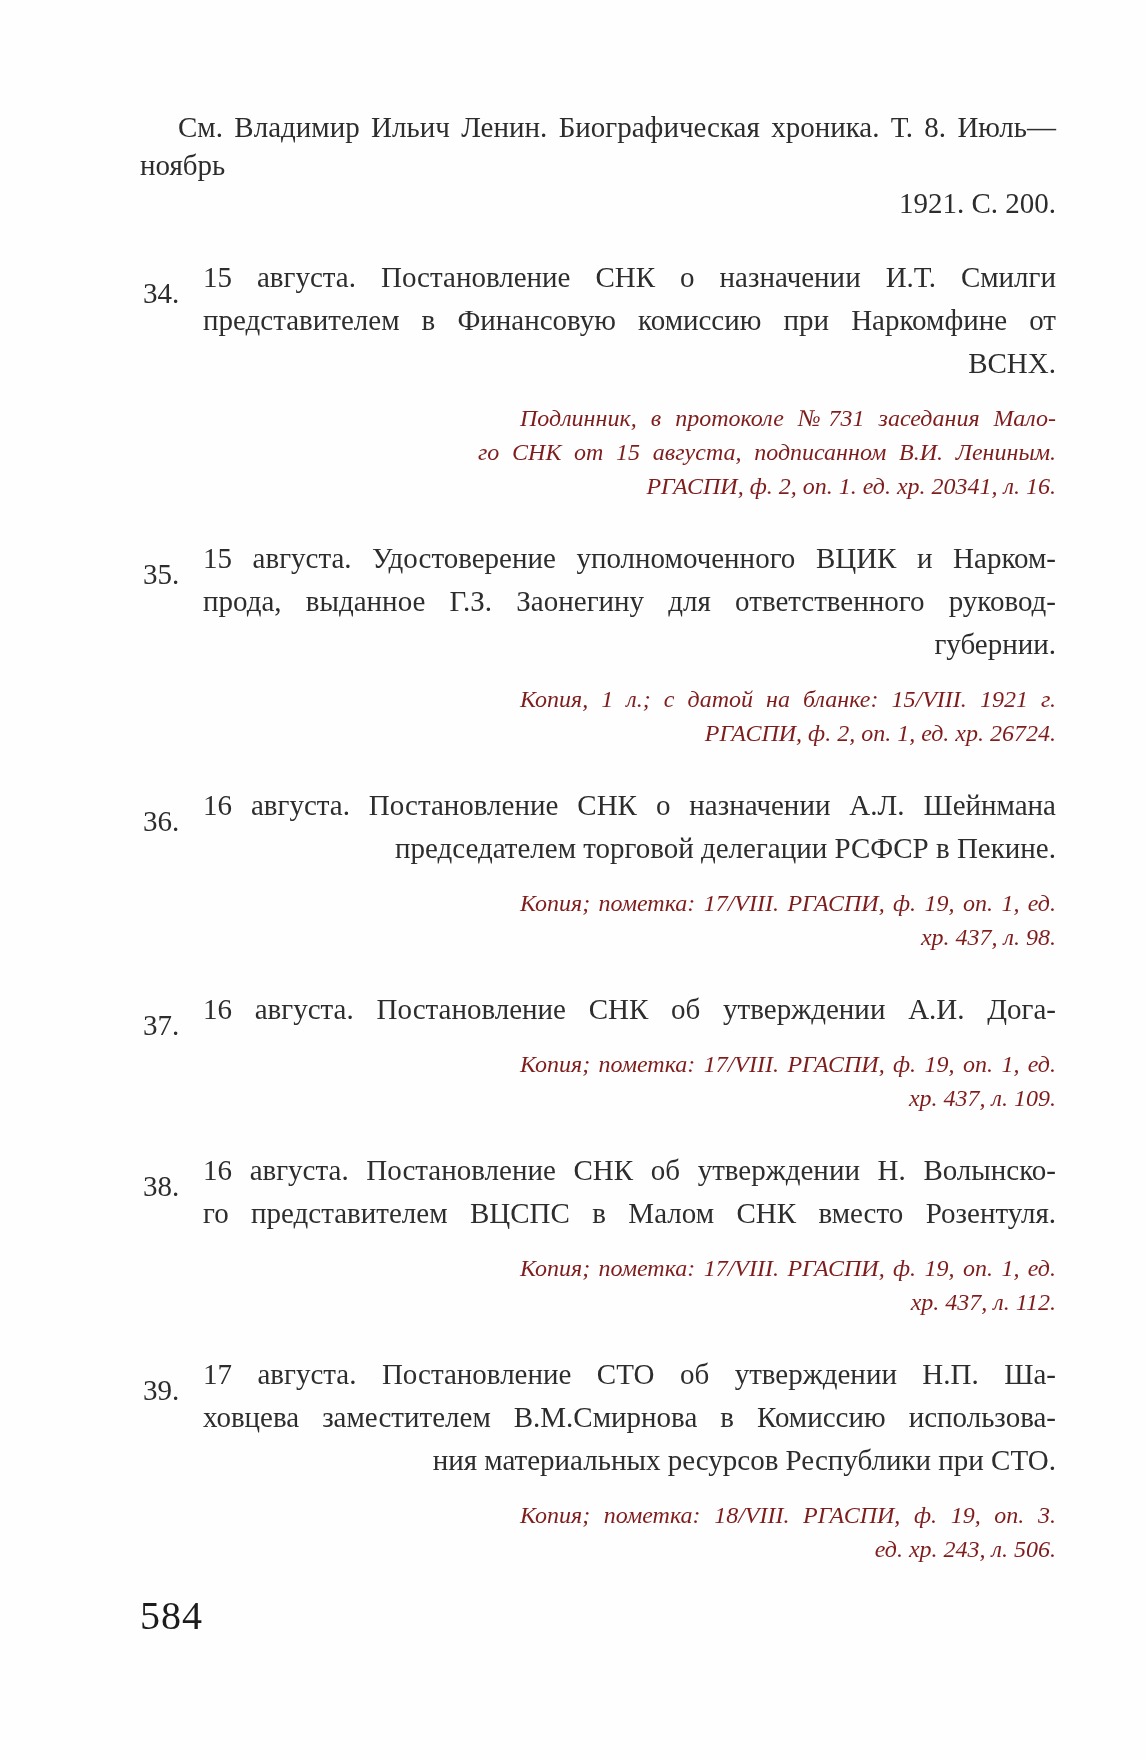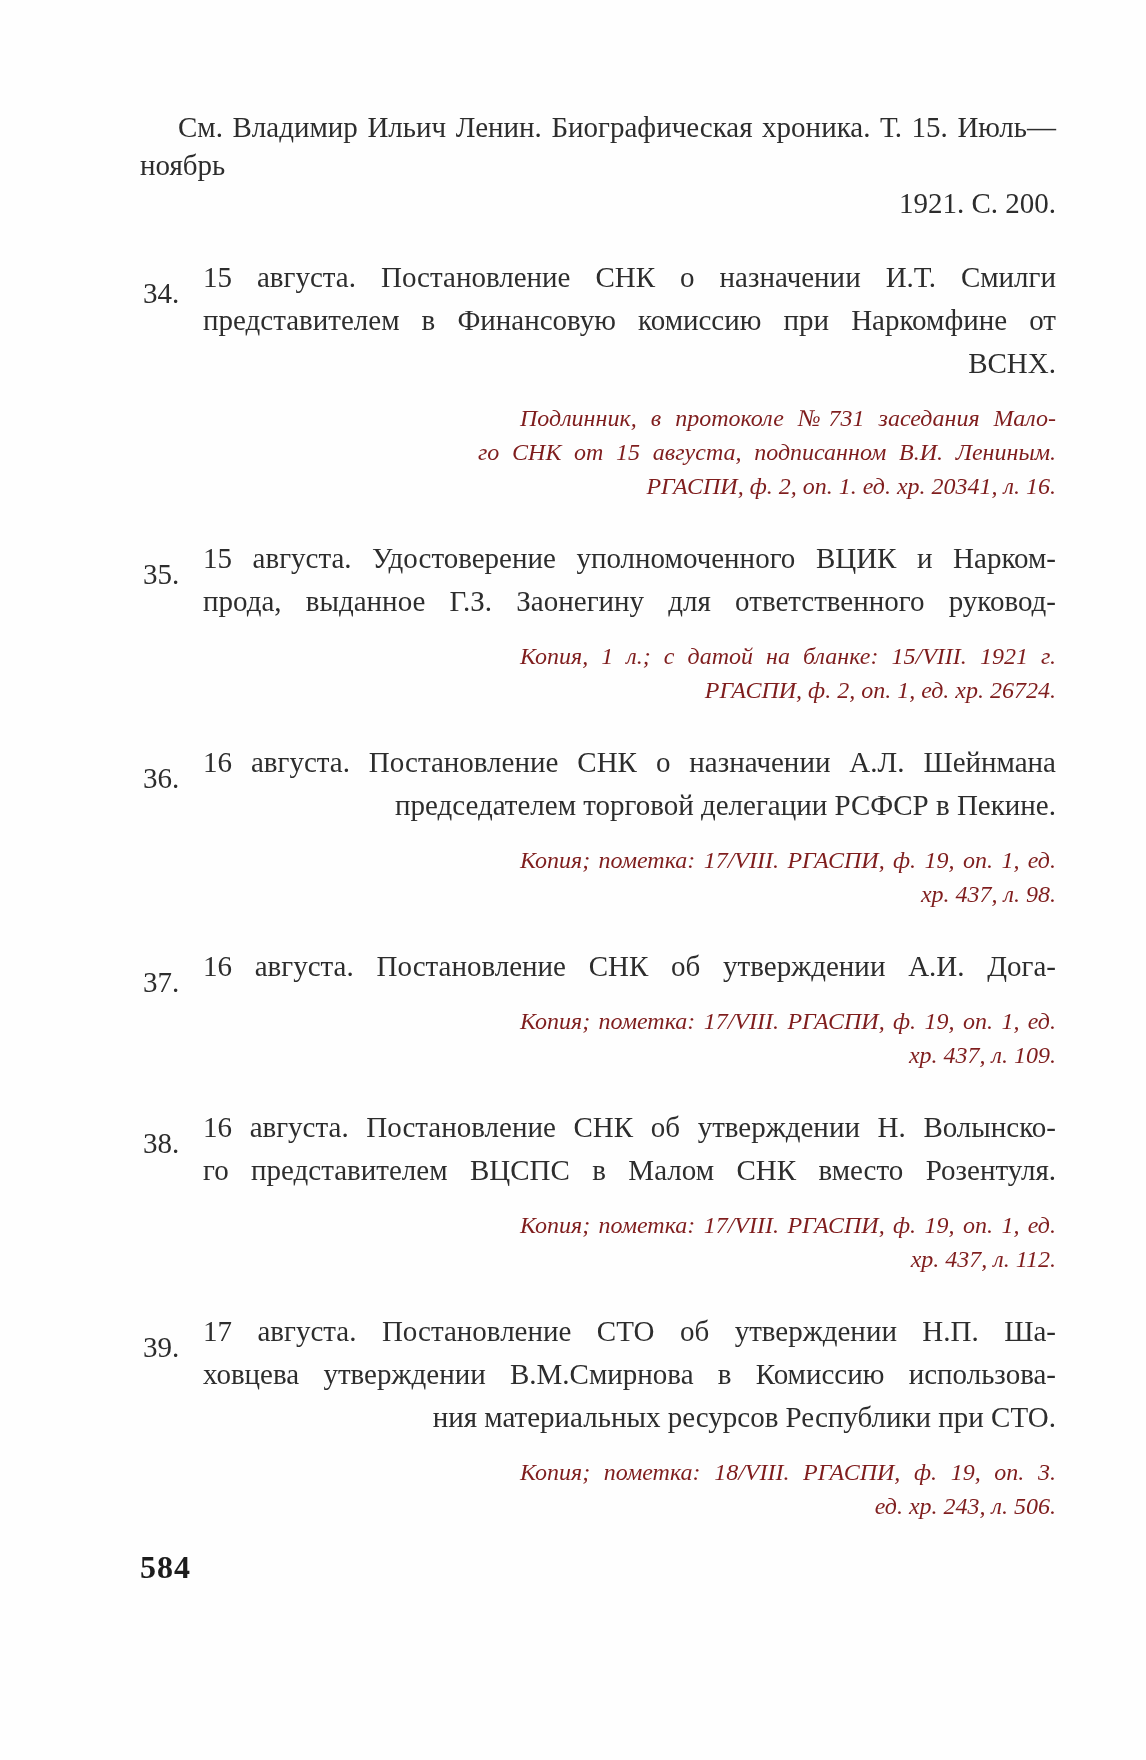--- a/index.html
+++ b/index.html
@@ -50,53 +50,54 @@
   .source .line:first-child { text-indent: 42px; }
 
   .line { text-align: right; }
   .line.j {
     text-align: justify;
     text-align-last: justify;
   }
 
   .pagenum {
     margin-top: 26px;
-    font-size: 32px;
-    font-weight: bold;
+    font-size: 40px;
+    font-weight: normal;
     color: #1c1c1c;
     letter-spacing: 1px;
   }
 </style>
 </head>
 <body>
 
 <div class="page">
 
   <div class="ref">
-    <div class="line j">См. Владимир Ильич Ленин. Биографическая хроника. Т. 15. Июль—ноябрь</div>
+    <div class="line j">См. Владимир Ильич Ленин. Биографическая хроника. Т. 8. Июль—ноябрь</div>
     <div class="line">1921. С. 200.</div>
   </div>
 
   <div id="entries">
       <div class="entry">
         <div class="entry-body">
           <div class="line j"><span class="num">34.</span>15 августа. Постановление СНК о назначении И.Т. Смилги</div>
           <div class="line j">представителем в Финансовую комиссию при Наркомфине от</div>
           <div class="line">ВСНХ.</div>
         </div>
         <div class="source">
           <div class="line j">Подлинник, в протоколе №731 заседания Мало-</div>
           <div class="line j">го СНК от 15 августа, подписанном В.И. Лениным.</div>
           <div class="line">РГАСПИ, ф. 2, оп. 1. ед. хр. 20341, л. 16.</div>
         </div>
       </div>
       <div class="entry">
         <div class="entry-body">
           <div class="line j"><span class="num">35.</span>15 августа. Удостоверение уполномоченного ВЦИК и Нарком-</div>
           <div class="line j">прода, выданное Г.З. Заонегину для ответственного руковод-</div>
+          <div class="line">губернии.</div>
         </div>
         <div class="source">
           <div class="line j">Копия, 1 л.; с датой на бланке: 15/VIII. 1921 г.</div>
           <div class="line">РГАСПИ, ф. 2, оп. 1, ед. хр. 26724.</div>
         </div>
       </div>
       <div class="entry">
         <div class="entry-body">
           <div class="line j"><span class="num">36.</span>16 августа. Постановление СНК о назначении А.Л. Шейнмана</div>
           <div class="line">председателем торговой делегации РСФСР в Пекине.</div>
@@ -121,21 +122,21 @@
           <div class="line j">го представителем ВЦСПС в Малом СНК вместо Розентуля.</div>
         </div>
         <div class="source">
           <div class="line j">Копия; пометка: 17/VIII. РГАСПИ, ф. 19, оп. 1, ед.</div>
           <div class="line">хр. 437, л. 112.</div>
         </div>
       </div>
       <div class="entry">
         <div class="entry-body">
           <div class="line j"><span class="num">39.</span>17 августа. Постановление СТО об утверждении Н.П. Ша-</div>
-          <div class="line j">ховцева утверждении В.М.Смирнова в Комиссию использова-</div>
+          <div class="line j">ховцева заместителем В.М.Смирнова в Комиссию использова-</div>
           <div class="line">ния материальных ресурсов Республики при СТО.</div>
         </div>
         <div class="source">
           <div class="line j">Копия; пометка: 18/VIII. РГАСПИ, ф. 19, оп. 3.</div>
           <div class="line">ед. хр. 243, л. 506.</div>
         </div>
       </div>
     </div>
 
   <div class="pagenum">584</div>

